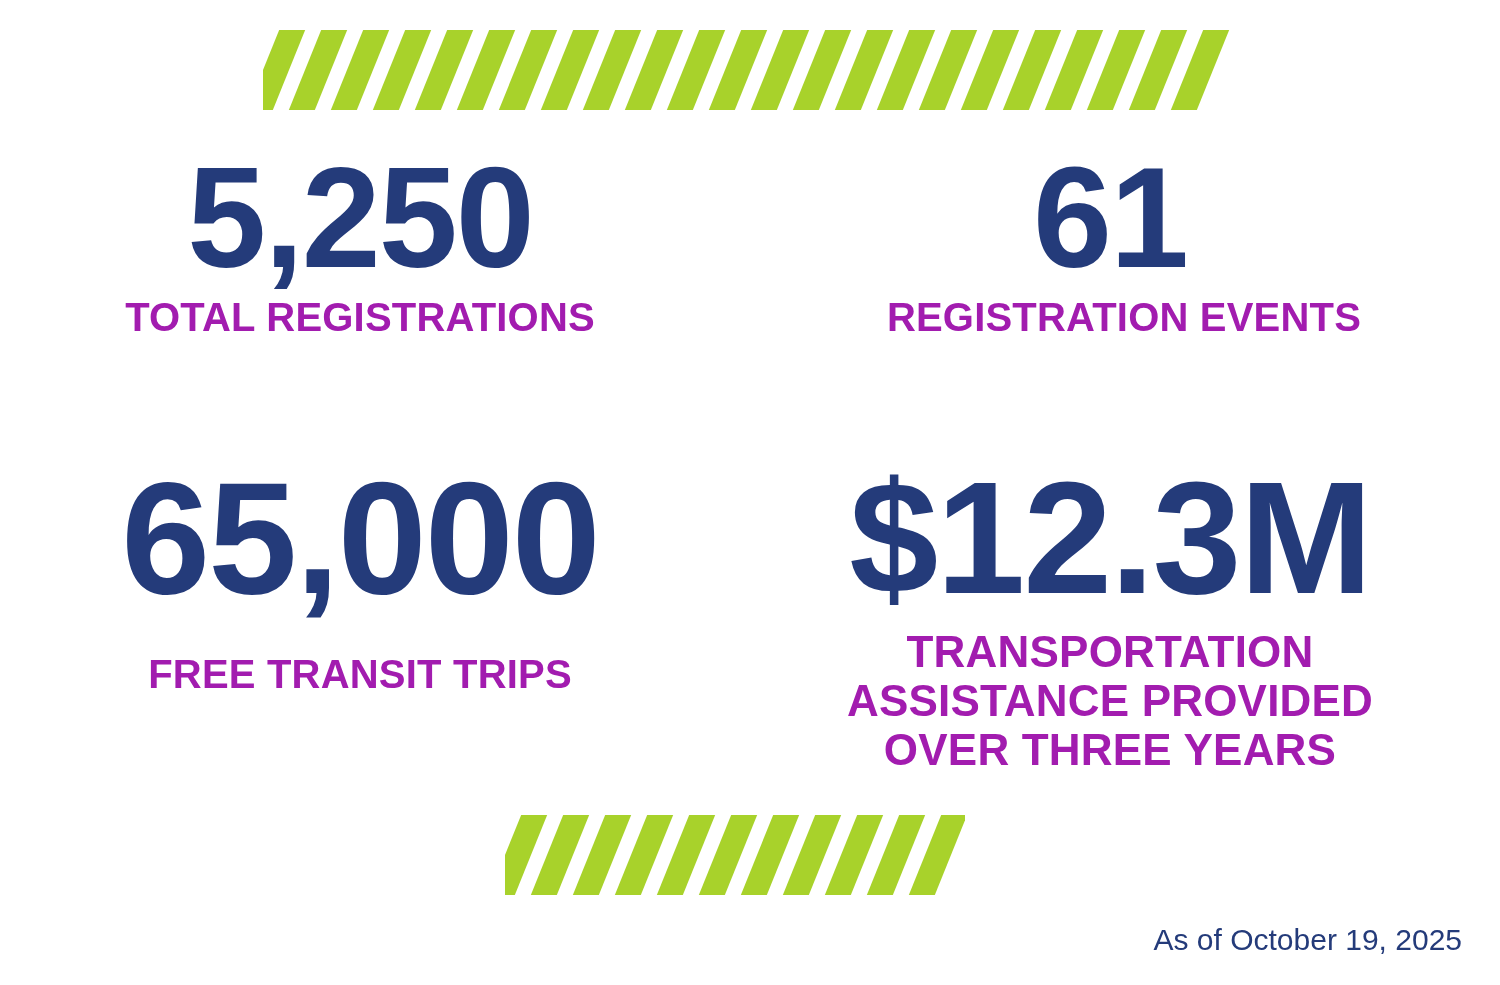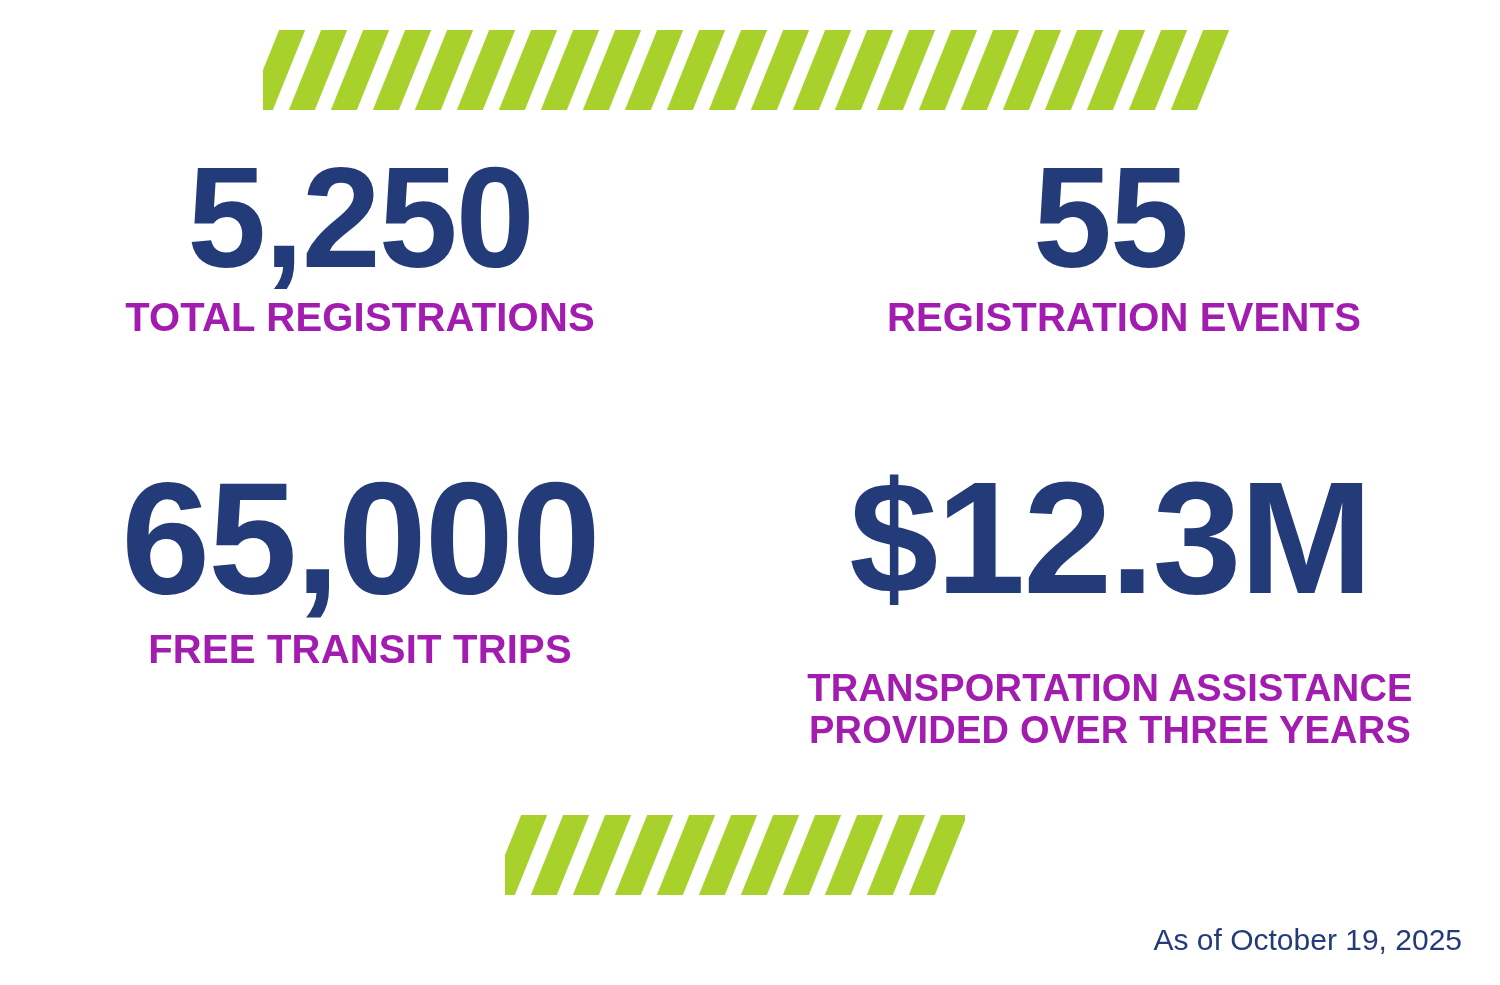--- a/index.html
+++ b/index.html
@@ -88,27 +88,27 @@
 
   
   #stat-total-registrations { padding-top: 8px; }
   #stat-total-registrations .value { font-size: 142px; }
   #stat-total-registrations .label { font-size: 40px; margin-top: 8px; }
 
   #stat-registration-events { padding-top: 8px; }
   #stat-registration-events .value { font-size: 142px; }
   #stat-registration-events .label { font-size: 40px; margin-top: 8px; margin-left: 28px; }
 
-  #stat-free-transit-trips { padding-top: 20px; }
+  #stat-free-transit-trips { padding-top: 20px; gap: 17px; }
   #stat-free-transit-trips .value { font-size: 160px; }
-  #stat-free-transit-trips .label { font-size: 40px; margin-top: 10px; }
+  #stat-free-transit-trips .label { font-size: 40px; margin-top: 18px; }
 
-  #stat-transportation-assistance { padding-top: 20px; gap: 40px; }
+  #stat-transportation-assistance { padding-top: 20px; }
   #stat-transportation-assistance .value { font-size: 160px; }
-  #stat-transportation-assistance .label { font-size: 38px; margin-top: 10px; max-width: 620px; text-align: center; }
+  #stat-transportation-assistance .label { font-size: 44px; margin-top: 10px; max-width: 620px; text-align: center; }
 
   
   .footnote {
     position: absolute;
     right: 38px;
     bottom: 28px;
     color: #243b7a;
     font-size: 30px;
     font-family: "Liberation Sans", sans-serif;
   }
@@ -145,21 +145,21 @@
     </div>
 
   <div class="stats-grid">
 
     <div class="stat" id="stat-total-registrations">
       <div class="value">5,250</div>
       <div class="label">TOTAL REGISTRATIONS</div>
     </div>
 
     <div class="stat" id="stat-registration-events">
-      <div class="value">55</div>
+      <div class="value">61</div>
       <div class="label">REGISTRATION EVENTS</div>
     </div>
 
     <div class="stat" id="stat-free-transit-trips">
       <div class="value">65,000</div>
       <div class="label">FREE TRANSIT TRIPS</div>
     </div>
 
     <div class="stat" id="stat-transportation-assistance">
       <div class="value">$12.3M</div>

